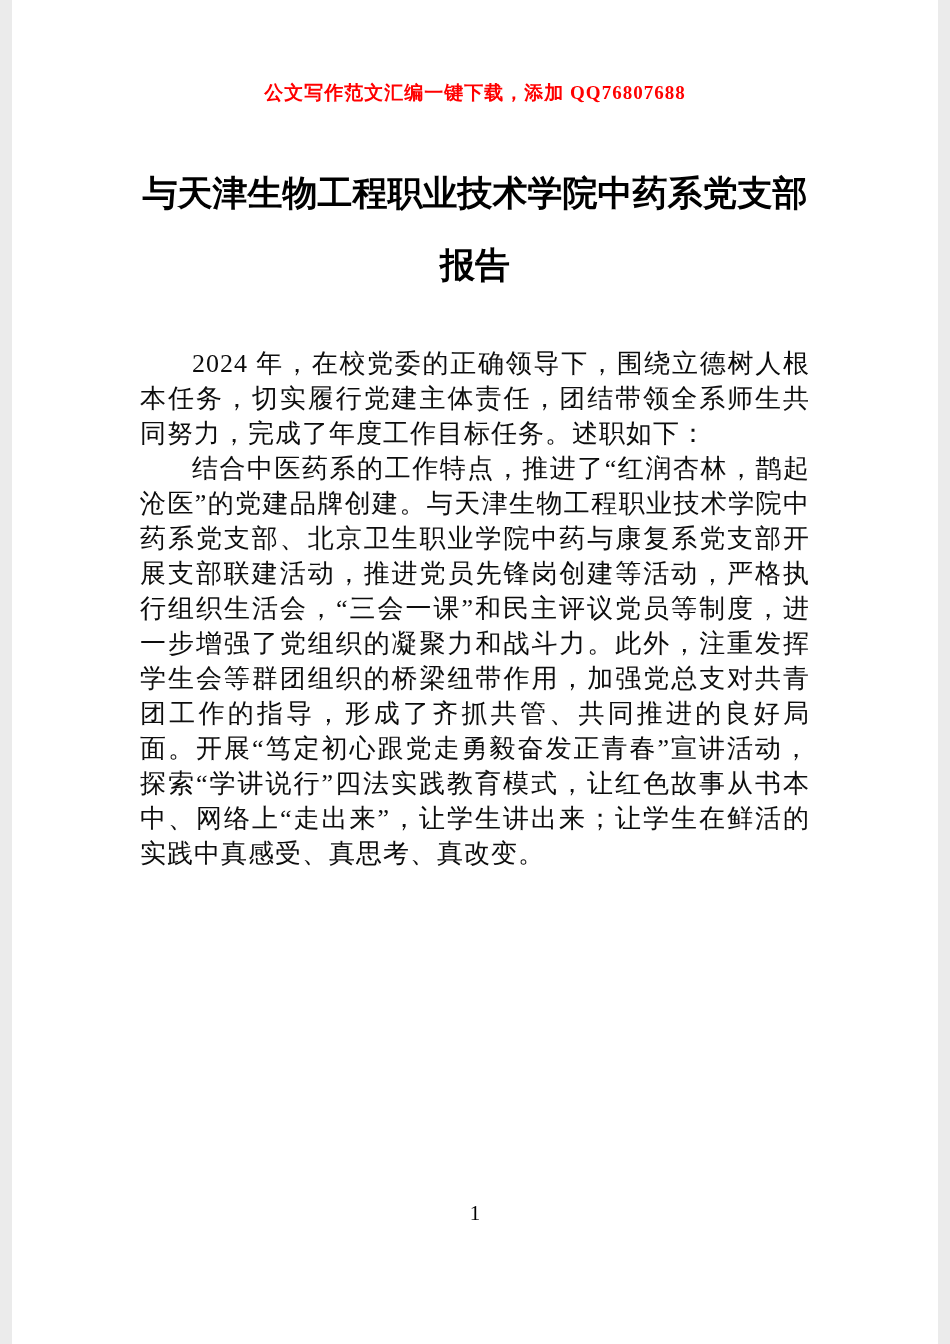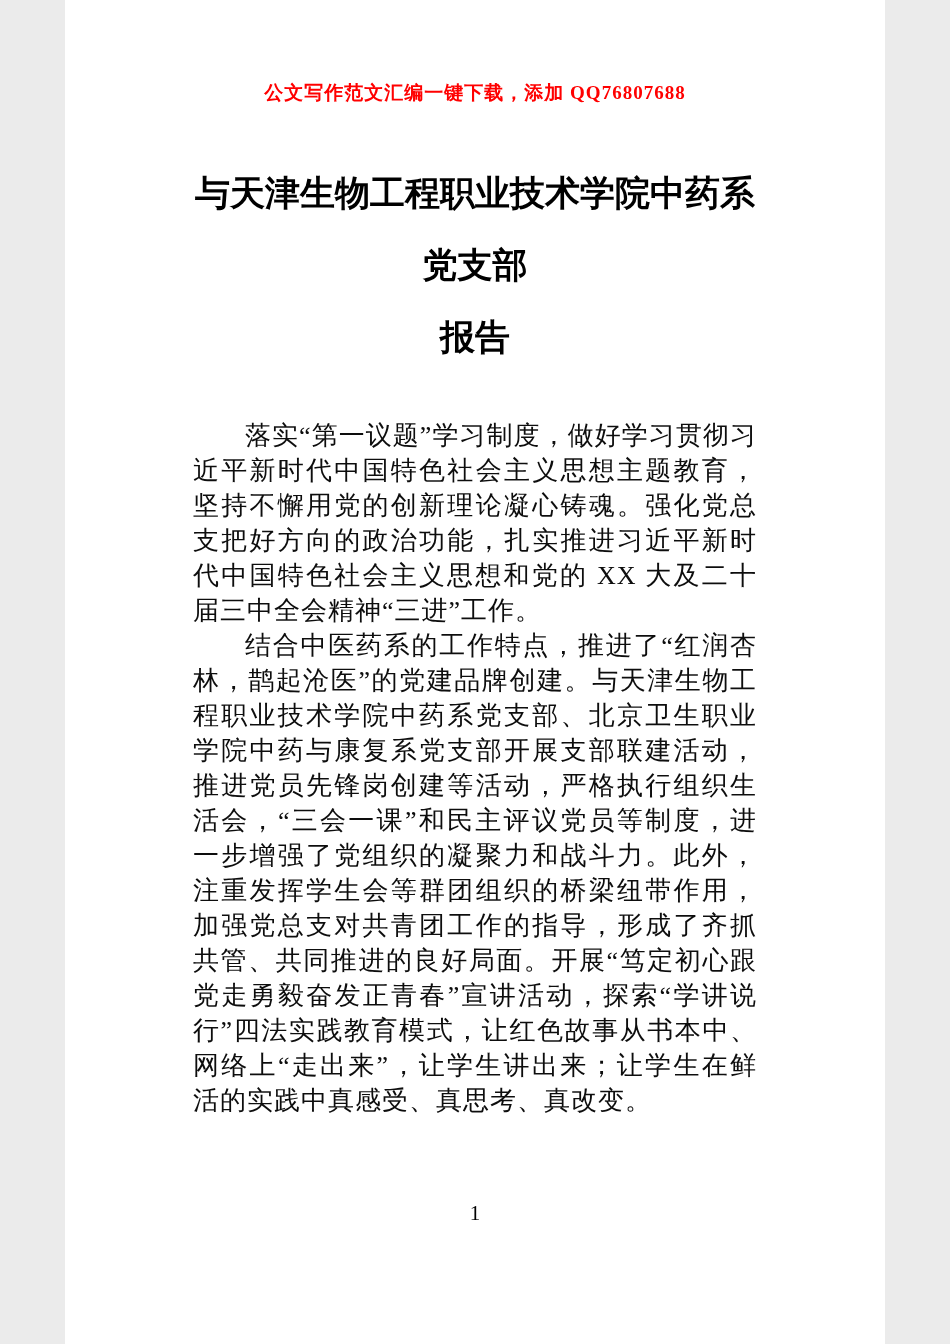--- a/index.html
+++ b/index.html
@@ -3,21 +3,21 @@
 <meta charset="utf-8">
 <style>
   * { box-sizing: border-box; }
   html, body { margin: 0; padding: 0; }
   body {
     background: #ebebeb;
     font-family: "Liberation Serif", "DejaVu Serif", serif;
     width: 950px;
   }
   .page {
-    width: 820px;
+    width: 926px;
     min-height: 1344px;
     margin: 0 auto;
     background: #ffffff;
     position: relative;
     padding: 80px 128px 60px 128px;
   }
   .promo {
     text-align: center;
     font-size: 19px;
     font-weight: bold;
@@ -58,19 +58,19 @@
 <div class="page">
 
   <div class="promo" style="color: rgb(255, 0, 0);">公文写作范文汇编一键下载，添加 QQ76807688</div>
 
   <h1 class="doc-title">
     <span class="title-line">与天津生物工程职业技术学院中药系党支部</span>
     <span class="title-line">报告</span>
   </h1>
 
   <div class="body-text">
-    <p>落实“第一议题”学习制度，做好学习贯彻习近平新时代中国特色社会主义思想主题教育，坚持不懈用党的创新理论凝心铸魂。强化党总支把好方向的政治功能，扎实推进习近平新时代中国特色社会主义思想和党的 XX 大及二十届三中全会精神“三进”工作。</p>
+    <p>2024 年，在校党委的正确领导下，围绕立德树人根本任务，切实履行党建主体责任，团结带领全系师生共同努力，完成了年度工作目标任务。述职如下：</p>
     <p>结合中医药系的工作特点，推进了“红润杏林，鹊起沧医”的党建品牌创建。与天津生物工程职业技术学院中药系党支部、北京卫生职业学院中药与康复系党支部开展支部联建活动，推进党员先锋岗创建等活动，严格执行组织生活会，“三会一课”和民主评议党员等制度，进一步增强了党组织的凝聚力和战斗力。此外，注重发挥学生会等群团组织的桥梁纽带作用，加强党总支对共青团工作的指导，形成了齐抓共管、共同推进的良好局面。开展“笃定初心跟党走勇毅奋发正青春”宣讲活动，探索“学讲说行”四法实践教育模式，让红色故事从书本中、网络上“走出来”，让学生讲出来；让学生在鲜活的实践中真感受、真思考、真改变。</p>
   </div>
 
   <div class="page-number">1</div>
 
 </div>
 
 </body></html>

